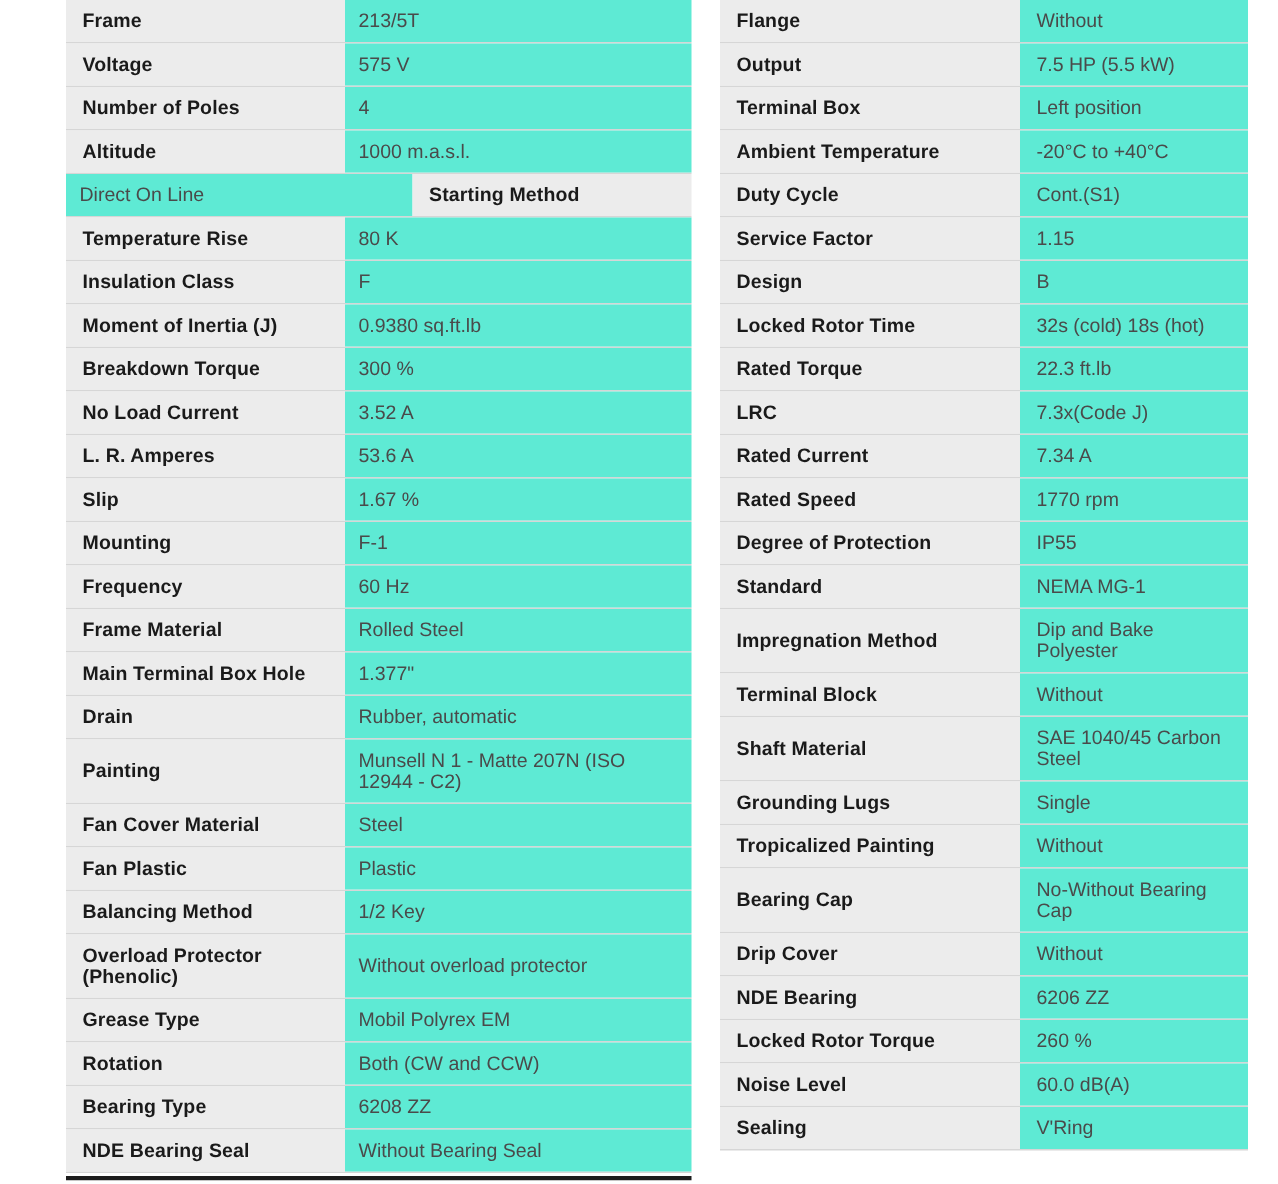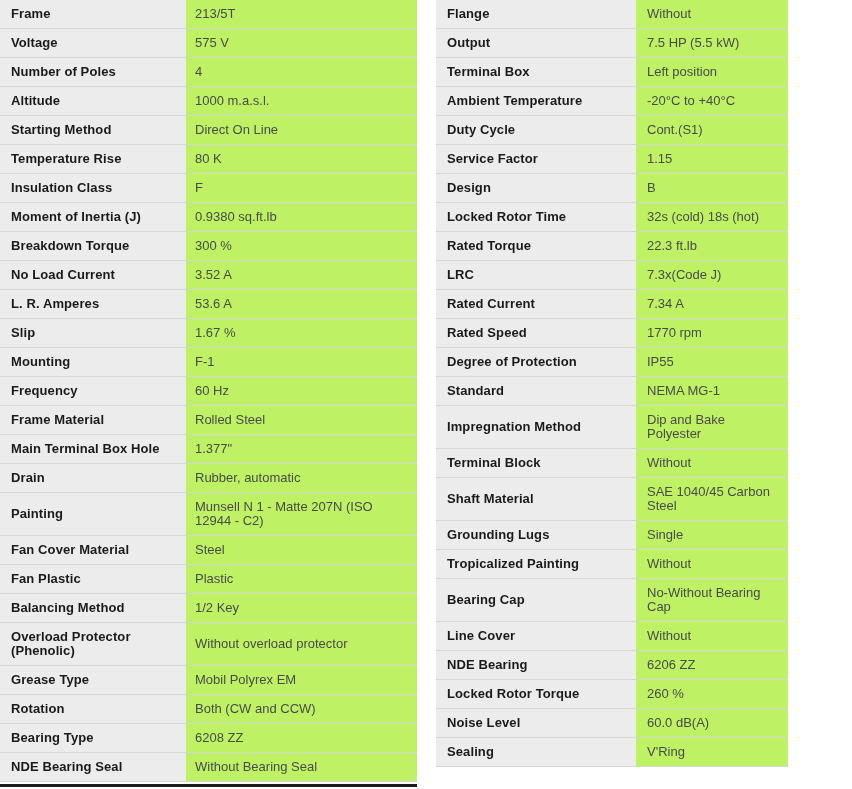--- a/index.html
+++ b/index.html
@@ -15,20 +15,21 @@
   .tables-wrap {
     display: flex;
     width: 852px;
   }
   .spec-col {
     box-sizing: border-box;
   }
   .spec-col.left {
     width: 417px;
     margin-right: 19px;
+    margin-left: 44px;
   }
   .spec-col.right {
     width: 352px;
   }
   .spec-table {
     width: 100%;
   }
   .spec-row {
     display: flex;
     align-items: stretch;
@@ -51,21 +52,21 @@
     font-weight: bold;
     letter-spacing: 0.1px;
     flex: 0 0 186px;
     padding-left: 11px;
     padding-right: 8px;
   }
   .spec-col.right .cell.label {
     flex-basis: 200px;
   }
   .cell.value {
-    background: #bef264;
+    background: #5eead4;
     color: #4a4a4a;
     flex: 1 1 auto;
     padding-left: 9px;
     padding-right: 10px;
   }
   .spec-col.right .cell.value {
     padding-left: 11px;
   }
   .cutoff-section-bar {
     width: 417px;
@@ -92,22 +93,22 @@
           </div>
           <div class="spec-row">
             <div class="cell label">Number of Poles</div>
             <div class="cell value">4</div>
           </div>
           <div class="spec-row">
             <div class="cell label">Altitude</div>
             <div class="cell value">1000 m.a.s.l.</div>
           </div>
           <div class="spec-row">
+            <div class="cell value">Direct On Line</div>
             <div class="cell label">Starting Method</div>
-            <div class="cell value">Direct On Line</div>
           </div>
           <div class="spec-row">
             <div class="cell label">Temperature Rise</div>
             <div class="cell value">80 K</div>
           </div>
           <div class="spec-row">
             <div class="cell label">Insulation Class</div>
             <div class="cell value">F</div>
           </div>
           <div class="spec-row">
@@ -266,21 +267,21 @@
           </div>
           <div class="spec-row">
             <div class="cell label">Tropicalized Painting</div>
             <div class="cell value">Without</div>
           </div>
           <div class="spec-row">
             <div class="cell label">Bearing Cap</div>
             <div class="cell value">No-Without Bearing Cap</div>
           </div>
           <div class="spec-row">
-            <div class="cell label">Line Cover</div>
+            <div class="cell label">Drip Cover</div>
             <div class="cell value">Without</div>
           </div>
           <div class="spec-row">
             <div class="cell label">NDE Bearing</div>
             <div class="cell value">6206 ZZ</div>
           </div>
           <div class="spec-row">
             <div class="cell label">Locked Rotor Torque</div>
             <div class="cell value">260 %</div>
           </div>

